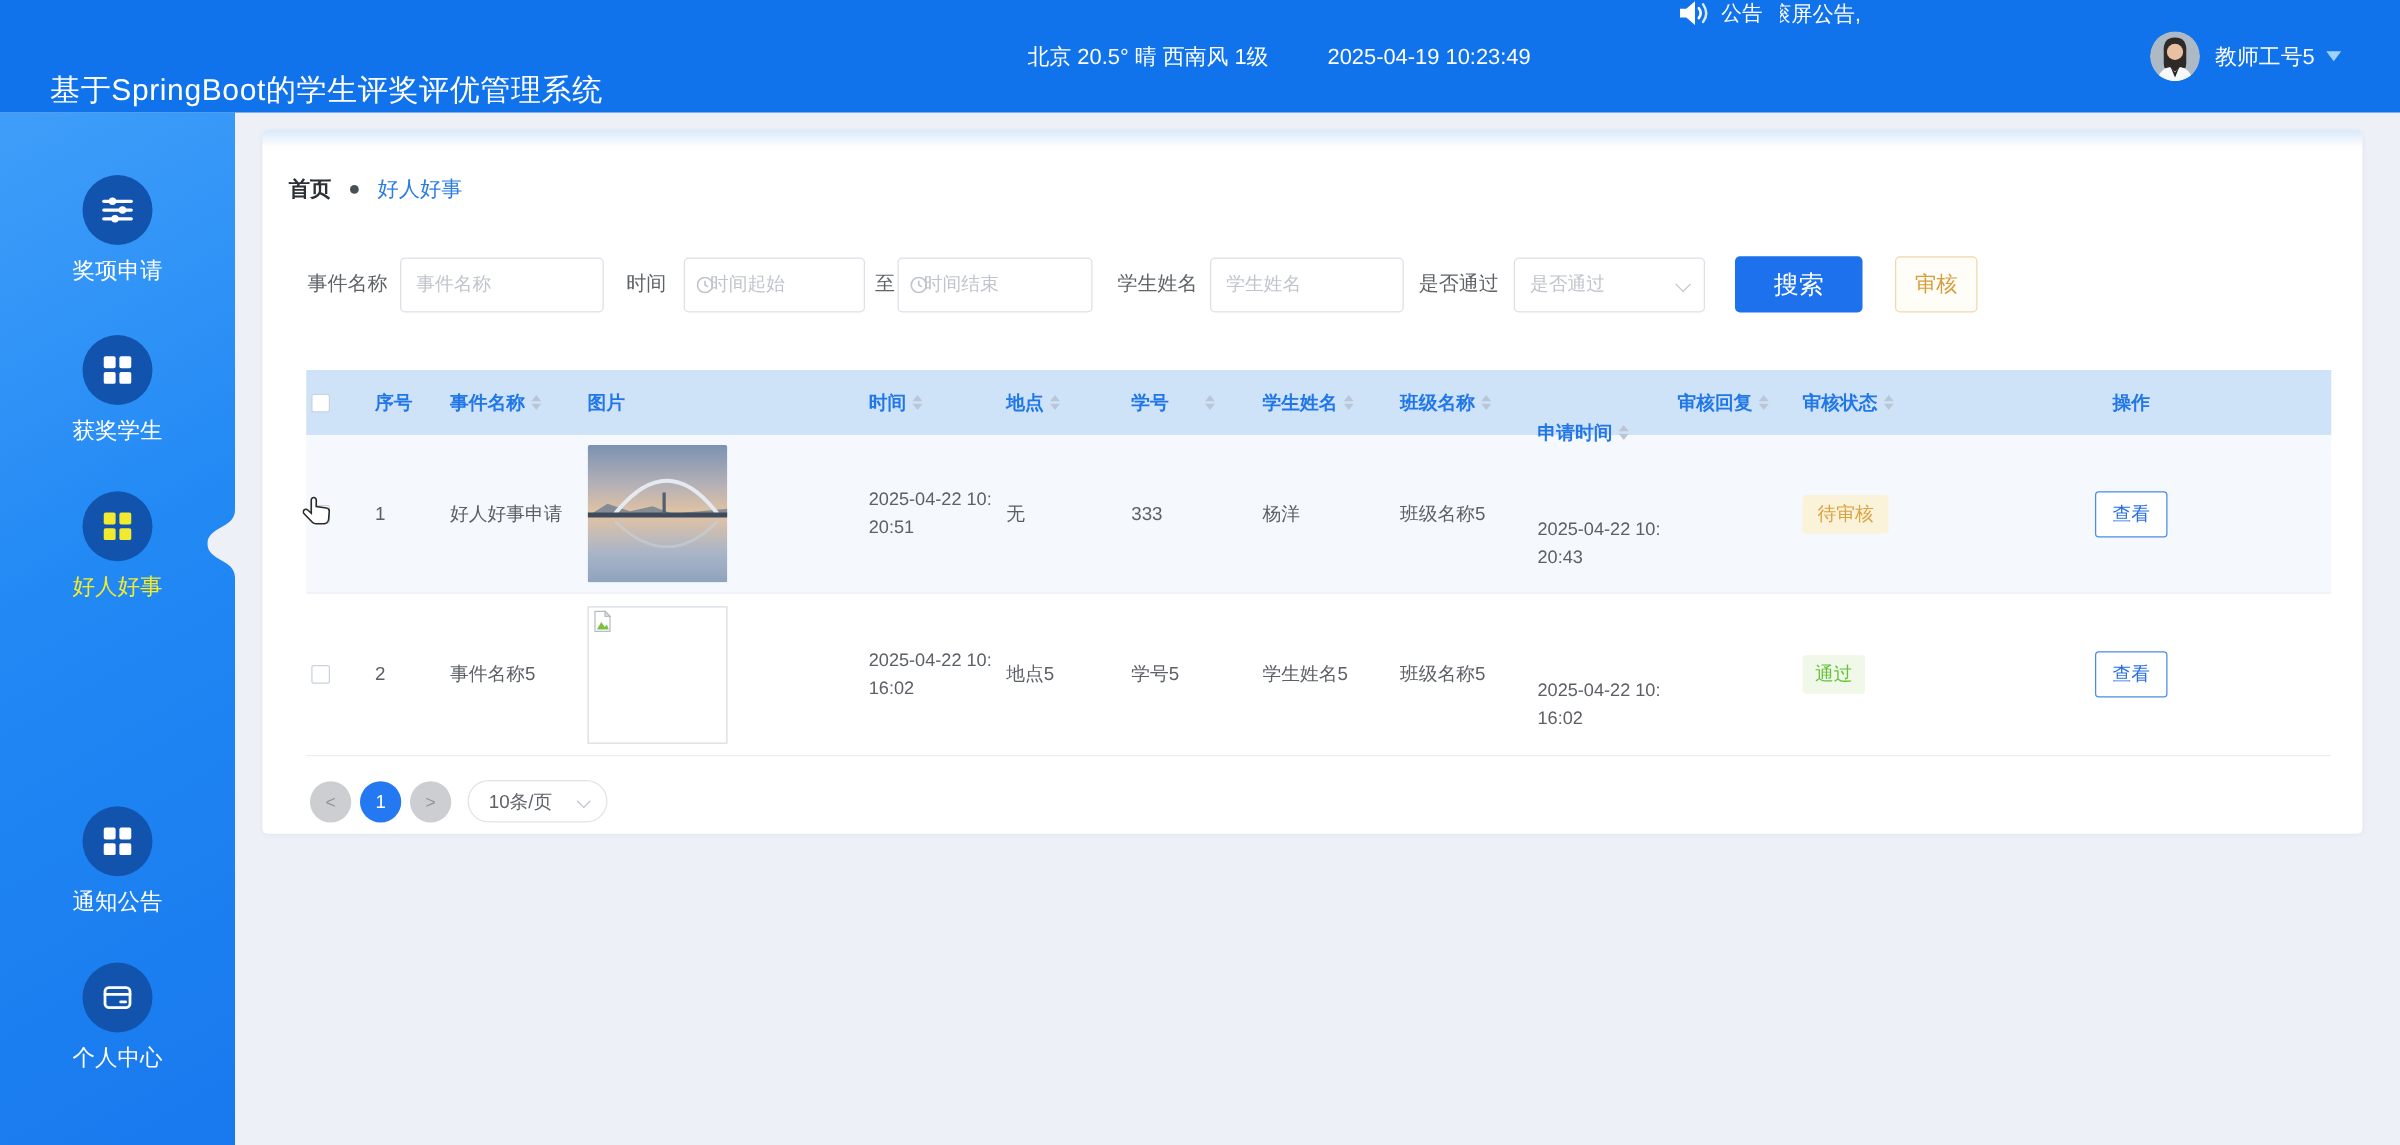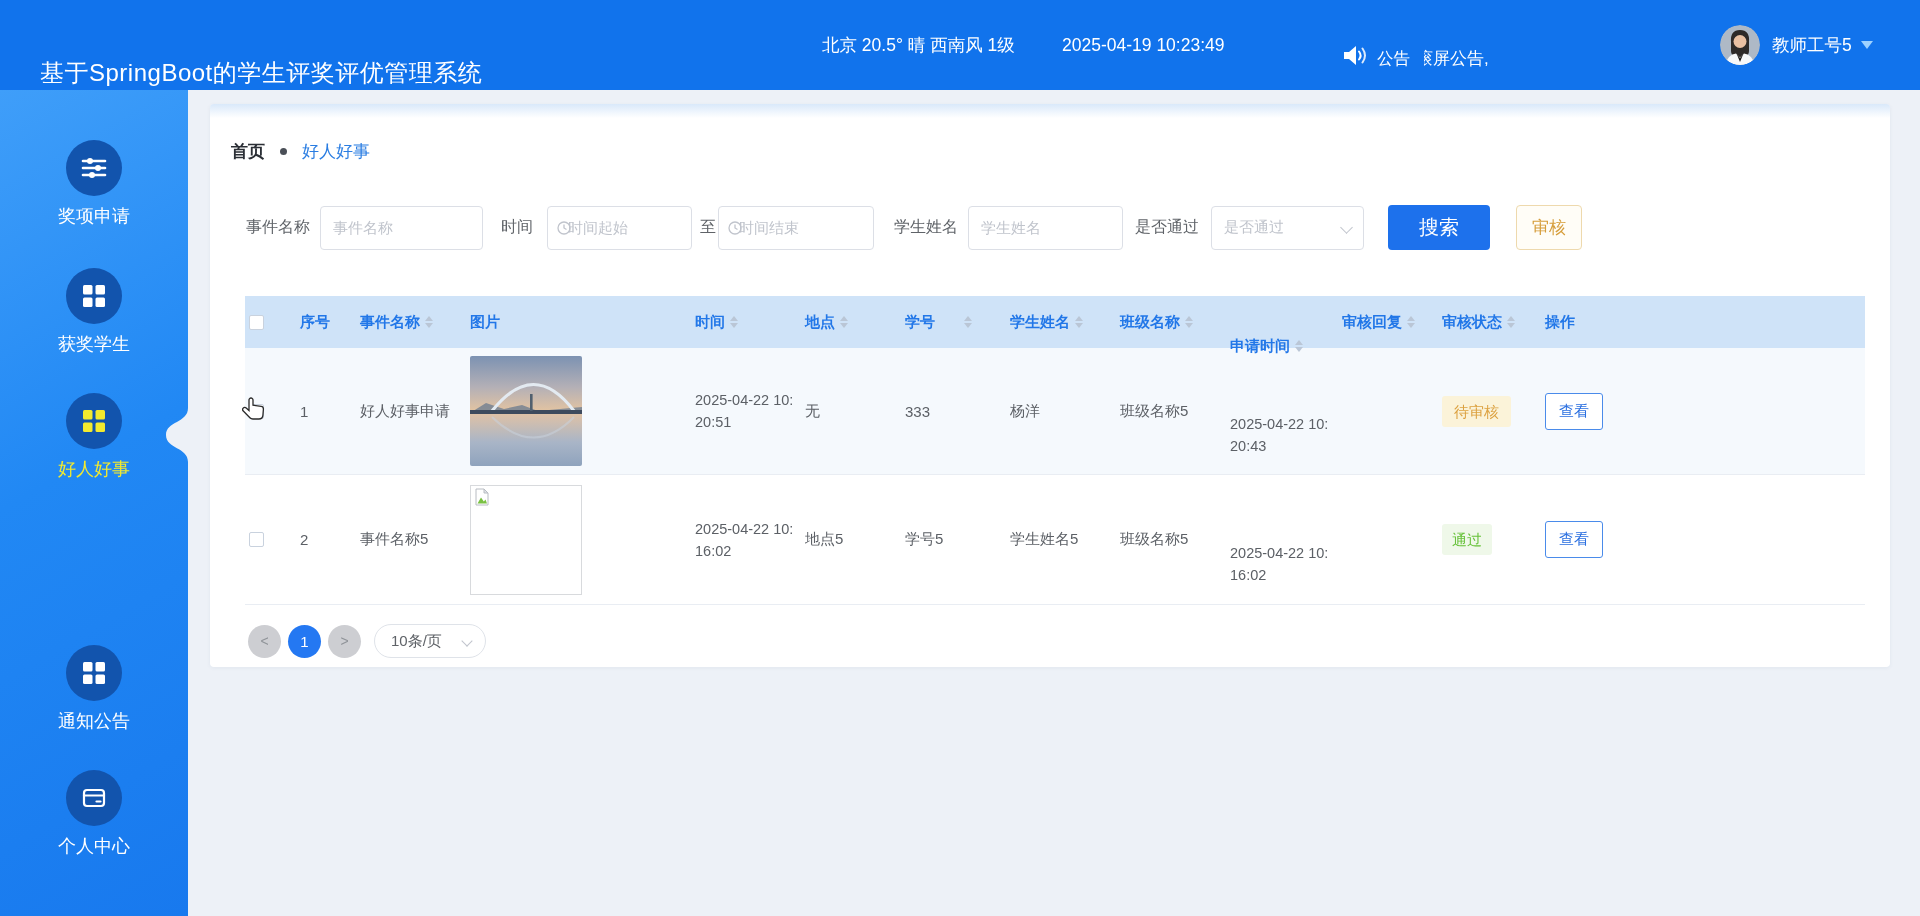--- a/index.html
+++ b/index.html
@@ -4,21 +4,21 @@
 <style>
   * { margin:0; padding:0; box-sizing:border-box; }
   body { font-family:"Liberation Sans","DejaVu Sans",sans-serif; background:#dfe4ec; }
   .stage { position:relative; width:1920px; height:916px; overflow:hidden; background:#edf1f7; }
 
   
   .hdr { position:absolute; left:0; top:0; width:1920px; height:90px; background:#1173ec; color:#fff; z-index:5; }
   .hdr-title { position:absolute; left:40px; top:0; height:90px; line-height:90px; font-size:24px; font-weight:normal; letter-spacing:.5px;margin-top:28px; }
   .hdr-weather { position:absolute; left:822px; top:0; height:90px; line-height:90px; font-size:17.5px; }
   .hdr-time { position:absolute; left:1062px; top:0; height:90px; line-height:90px; font-size:17.5px; }
-  .hdr-announce { position:absolute; left:1343px; top:0; height:70px; display:flex; align-items:flex-end; }
+  .hdr-announce { position:absolute; left:1343px; top:0; height:70px; display:flex; align-items:flex-start; }
   .hdr-announce .lbl { margin-left:10px; font-size:16.5px; }
   .marquee { margin-left:14px; width:88px; overflow:hidden; white-space:nowrap; font-size:17px; }
   .marquee .inner { display:inline-block; margin-left:-8px; }
   .hdr-user { position:absolute; left:1720px; top:0; height:90px; display:flex; align-items:center; cursor:pointer; }
   .avatar { width:40px; height:40px; border-radius:50%; overflow:hidden; flex:0 0 auto; }
   .hdr-user .uname { margin-left:12px; font-size:17.5px; }
   .caret-down { margin-left:9px; width:0; height:0; border-left:6px solid transparent; border-right:6px solid transparent; border-top:8px solid #9fd2ff; }
 
   
   .side { position:absolute; left:0; top:90px; width:188px; height:826px; background:linear-gradient(150deg,#3f9ef9 0%,#2188f4 45%,#1879ee 100%); z-index:4; }
@@ -59,21 +59,21 @@
   .thead { height:52px; background:#cfe3f8; }
   .thead .th { color:#2277e8; font-weight:bold; }
   .row { background:#fff; border-bottom:1px solid #e9edf3; }
   .row.hovered { background:#f5f9fd; }
   .row1 { height:127px; }
   .row2 { height:130px; }
   .td { color:#5c6066; }
   .c0 { width:45px; } .c1 { width:60px; } .c2 { width:110px; } .c3 { width:225px; }
   .c4 { width:110px; } .c5 { width:100px; } .c6 { width:105px;gap:24px; } .c7 { width:110px; }
   .c8 { width:110px; } .c9 { width:112px;margin-top:48px; } .c10 { width:100px; } .c11 { width:103px; }
-  .c12 { width:330px; }
+  .c12 { width:330px;justify-content:center; }
   .c0 { padding-left:4px; }
   .cbx { width:15px; height:15px; border:1px solid #c9d2de; border-radius:2px; background:#fff; cursor:pointer; }
   .sort { display:inline-flex; flex-direction:column; margin-left:5px; gap:2px; }
   .sort i { display:block; width:0; height:0; border-left:4.5px solid transparent; border-right:4.5px solid transparent; }
   .sort .up { border-bottom:5px solid #bac6d6; }
   .sort .dn { border-top:5px solid #bac6d6; }
   .timecell { width:100px; word-break:break-all; font-size:14.5px; line-height:22px; }
   .photo { width:112px; height:110px; border-radius:2px; overflow:hidden; }
   .photo svg { display:block; }
   .broken-box { width:112px; height:110px; background:#fff; border:1px solid #d8dadd; padding:2px; }

